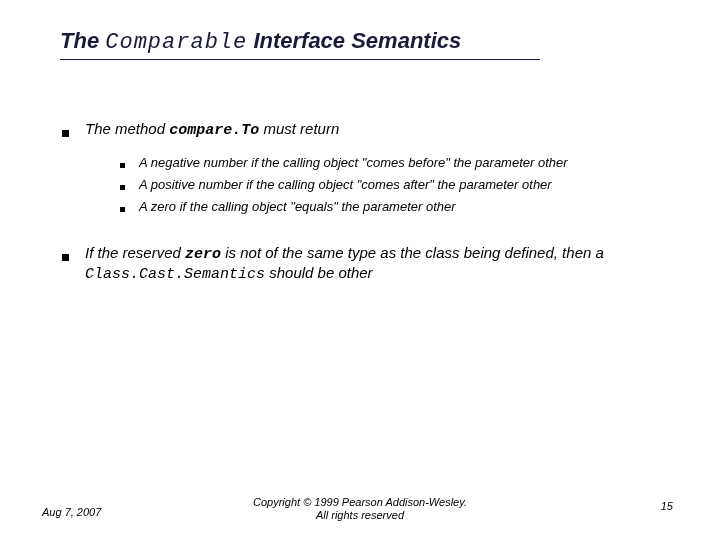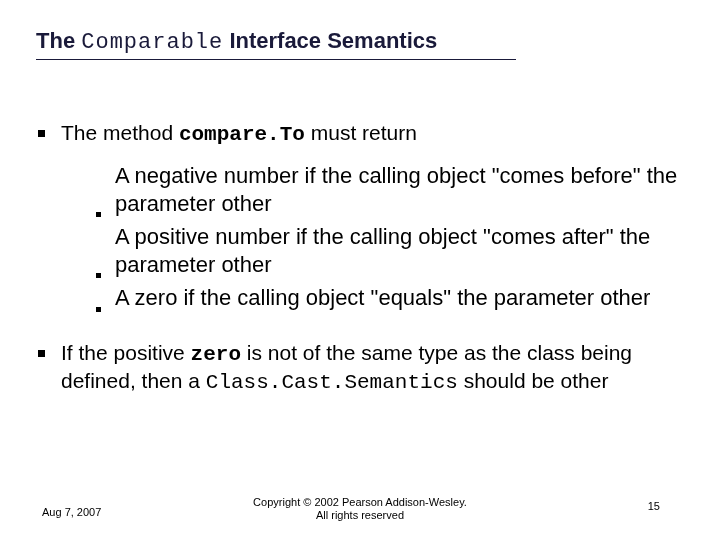--- a/index.html
+++ b/index.html
@@ -6,85 +6,86 @@
     margin: 0;
     padding: 0;
     width: 720px;
     height: 540px;
     background: #fff;
     font-family: Arial, Helvetica, sans-serif;
     color: #000;
     position: relative;
   }
   .slide {
-    padding: 28px 42px 0 36px;
+    padding: 28px 42px 0 60px;
     box-sizing: border-box;
     width: 720px;
     height: 540px;
     position: relative;
+    font-style: italic;
   }
   .title {
     font-size: 22px;
     font-weight: bold;
     color: #1a1a3a;
     border-bottom: 1px solid #1a1a3a;
     padding-bottom: 4px;
     width: 480px;
   }
   .title .mono {
     font-family: "Courier New", Courier, monospace;
     font-weight: normal;
     letter-spacing: 1px;
   }
   .content { margin-top: 60px; }
   .l1-item {
     display: flex;
     align-items: flex-start;
-    font-size: 21px;
+    font-size: 15px;
     margin-bottom: 14px;
     margin-left: 2px;
   }
   .l1-item .dot {
     width: 7px; height: 7px; background: #000;
     margin-top: 10px; margin-right: 16px; flex: 0 0 auto;
   }
   .l1-text { line-height: 1.25; }
   .l1-text .mono {
     font-family: "Courier New", Courier, monospace;
     font-weight: bold;
   }
   .l1-text .mono2 {
     font-family: "Courier New", Courier, monospace;
   }
   .l2-list { margin: 12px 0 28px 60px; }
   .l2-item {
     display: flex;
-    align-items: flex-end;
-    font-size: 22px;
+    align-items: flex-start;
+    font-size: 13px;
     margin-bottom: 6px;
   }
   .l2-item .dot2 {
     width: 5px; height: 5px; background: #000;
     margin-top: 8px; margin-right: 14px; flex: 0 0 auto;
   }
   .l2-text { line-height: 1.25; }
   .footer {
     position: absolute;
     bottom: 18px;
     left: 42px;
     right: 42px;
     font-size: 11px;
     color: #000;
   }
   .footer-date { position: absolute; left: 0; bottom: 4px; }
   .footer-center {
     position: absolute; left: 0; right: 0; bottom: 0;
     text-align: center; line-height: 1.2;
   }
-  .footer-page { position: absolute; right: 18px; bottom: 10px; }
+  .footer-page { position: absolute; right: 5px; bottom: 10px; }
 </style>
 </head>
 <body>
 
 <div class="slide">
 
   <div class="title">
     <span>The </span><span class="mono">Comparable</span><span> Interface Semantics</span>
   </div>
 
@@ -108,28 +109,28 @@
       </div>
       <div class="l2-item">
         <div class="dot2"></div>
         <div class="l2-text">A zero if the calling object "equals" the parameter other</div>
       </div>
     </div>
 
     <div class="l1-item">
       <div class="dot"></div>
       <div class="l1-text">
-        <span>If the positive </span><span class="mono">zero</span><span> is not of the same type as the class being defined, then a </span><span class="mono2">Class.Cast.Semantics</span><span> should be other</span>
+        <span>If the reserved </span><span class="mono">zero</span><span> is not of the same type as the class being defined, then a </span><span class="mono2">Class.Cast.Semantics</span><span> should be other</span>
       </div>
     </div>
 
   </div>
 
   <div class="footer">
     <div class="footer-date">Aug 7, 2007</div>
     <div class="footer-center">
-      <span>Copyright © 2002 Pearson Addison-Wesley.</span><br>
+      <span>Copyright © 1999 Pearson Addison-Wesley.</span><br>
       <span>All rights reserved</span>
     </div>
     <div class="footer-page">15</div>
   </div>
 
 </div>
 
 </body></html>

